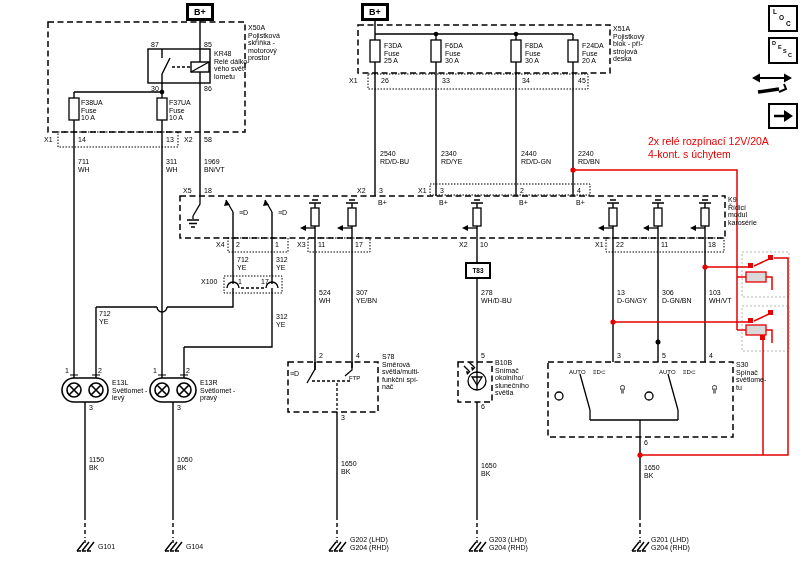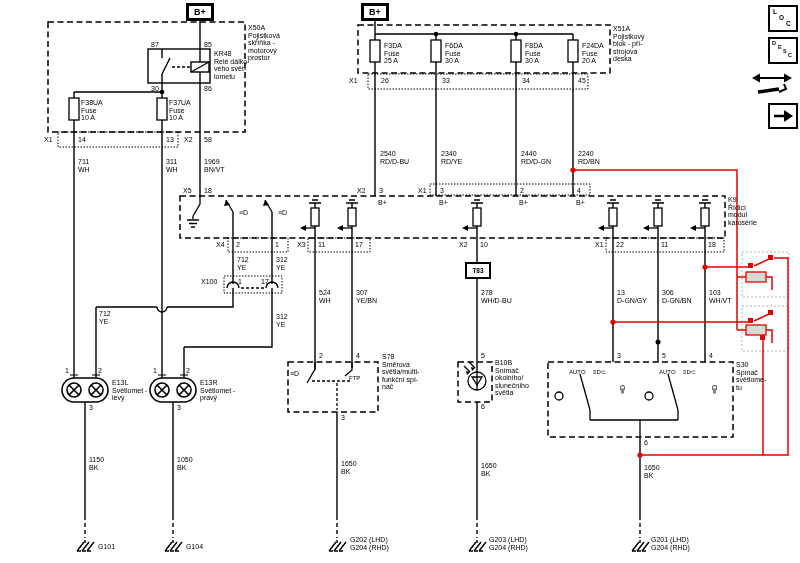--- a/index.html
+++ b/index.html
@@ -228,20 +228,22 @@
   <span style="left:13px;top:9px;font-size:5.5px">S</span>
   <span style="left:18px;top:13px;font-size:5.5px">C</span>
 </div>
 <div class="btn" style="left:768px;top:103px;width:26px;height:22px">
   <svg width="26" height="22">
     <path d="M4,11 H15" stroke="#000" stroke-width="2.5" fill="none"></path>
     <path d="M14,5 V17 L23,11 Z" fill="#000"></path>
   </svg>
 </div>
 
+<div class="red-note" style="left:648px;top:135px">2x relé rozpínací 12V/20A
+4-kont. s úchytem</div>
 
 <div class="lb" style="left:248px;top:24px">X50A
 Pojistková
 skříňka -
 motorový
 prostor</div>
 <div class="lb" style="left:214px;top:50px">KR48
 Relé dálko-
 vého svět-
 lometu</div>

